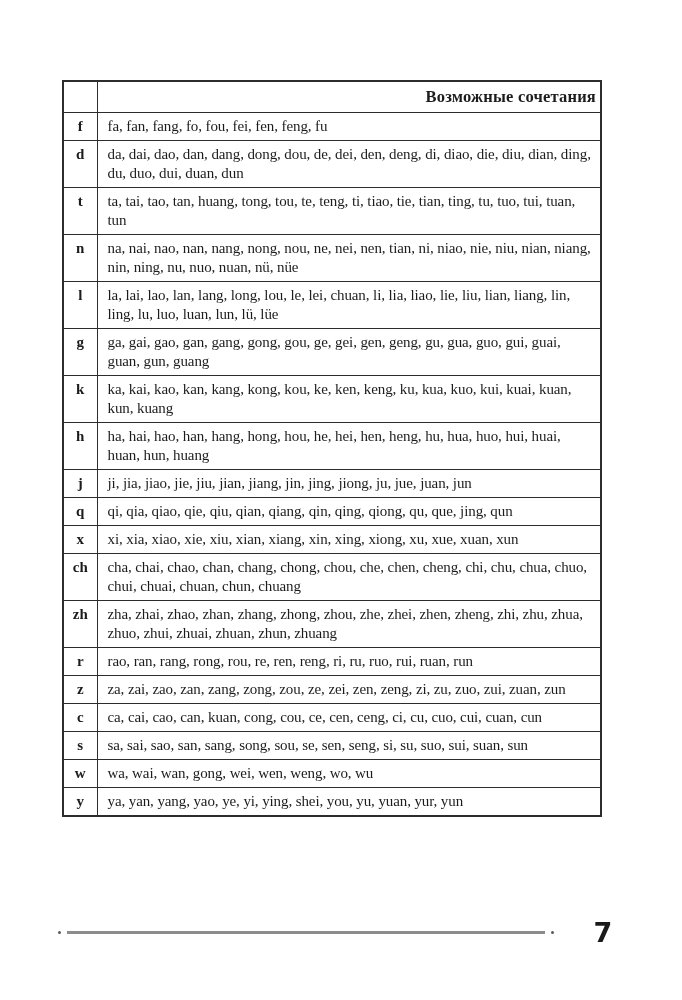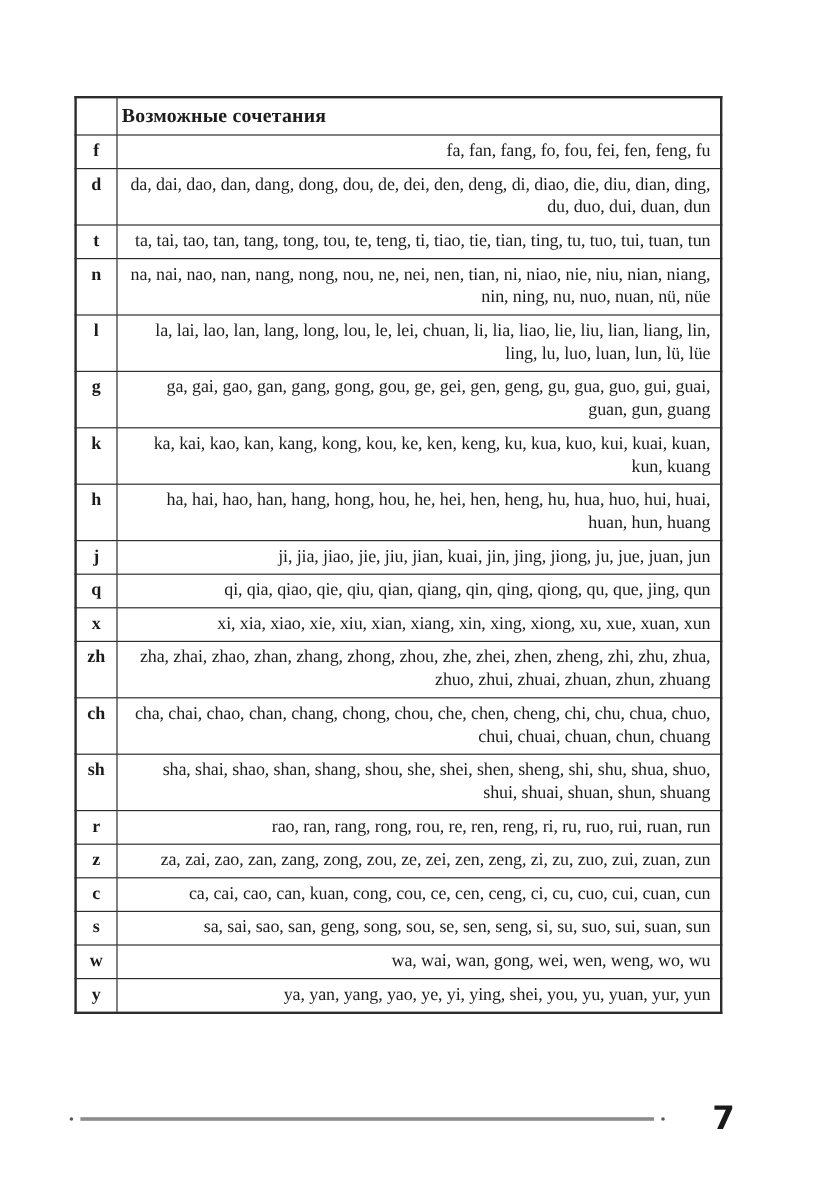--- a/index.html
+++ b/index.html
@@ -29,37 +29,37 @@
   }
   table.pinyin-table {
     border-width: 2px;
   }
   .pinyin-table col.c-initial { width: 34px; }
   .pinyin-table th.header-cell {
     font-weight: bold;
     font-size: 16.5px;
     line-height: 20px;
     padding: 5px 4px;
-    text-align: left;
+    text-align: right;
     letter-spacing: 0.2px;
   }
   .pinyin-table th.corner-cell {
     padding: 5px 2px;
   }
   .pinyin-table td.initial {
     font-weight: bold;
     text-align: center;
     vertical-align: top;
     padding: 4px 2px;
     font-size: 15px;
     line-height: 19px;
   }
   .pinyin-table td.combos {
     vertical-align: top;
-    text-align: right;
+    text-align: left;
     padding: 4px 8px 4px 10px;
     font-size: 15px;
     line-height: 19px;
     letter-spacing: -0.1px;
     margin-top: 43px;
   }
   .footer {
     position: absolute;
     left: 58px;
     top: 914px;
@@ -112,21 +112,21 @@
         <tr>
           <td class="initial">f</td>
           <td class="combos">fa, fan, fang, fo, fou, fei, fen, feng, fu</td>
         </tr>
         <tr>
           <td class="initial">d</td>
           <td class="combos">da, dai, dao, dan, dang, dong, dou, de, dei, den, deng, di, diao, die, diu, dian, ding, du, duo, dui, duan, dun</td>
         </tr>
         <tr>
           <td class="initial">t</td>
-          <td class="combos">ta, tai, tao, tan, tang, tong, tou, te, teng, ti, tiao, tie, tian, ting, tu, tuo, tui, tuan, tun</td>
+          <td class="combos">ta, tai, tao, tan, huang, tong, tou, te, teng, ti, tiao, tie, tian, ting, tu, tuo, tui, tuan, tun</td>
         </tr>
         <tr>
           <td class="initial">n</td>
           <td class="combos">na, nai, nao, nan, nang, nong, nou, ne, nei, nen, tian, ni, niao, nie, niu, nian, niang, nin, ning, nu, nuo, nuan, nü, nüe</td>
         </tr>
         <tr>
           <td class="initial">l</td>
           <td class="combos">la, lai, lao, lan, lang, long, lou, le, lei, chuan, li, lia, liao, lie, liu, lian, liang, lin, ling, lu, luo, luan, lun, lü, lüe</td>
         </tr>
         <tr>
@@ -136,57 +136,53 @@
         <tr>
           <td class="initial">k</td>
           <td class="combos">ka, kai, kao, kan, kang, kong, kou, ke, ken, keng, ku, kua, kuo, kui, kuai, kuan, kun, kuang</td>
         </tr>
         <tr>
           <td class="initial">h</td>
           <td class="combos">ha, hai, hao, han, hang, hong, hou, he, hei, hen, heng, hu, hua, huo, hui, huai, huan, hun, huang</td>
         </tr>
         <tr>
           <td class="initial">j</td>
-          <td class="combos">ji, jia, jiao, jie, jiu, jian, kuai, jin, jing, jiong, ju, jue, juan, jun</td>
+          <td class="combos">ji, jia, jiao, jie, jiu, jian, jiang, jin, jing, jiong, ju, jue, juan, jun</td>
         </tr>
         <tr>
           <td class="initial">q</td>
           <td class="combos">qi, qia, qiao, qie, qiu, qian, qiang, qin, qing, qiong, qu, que, jing, qun</td>
         </tr>
         <tr>
           <td class="initial">x</td>
           <td class="combos">xi, xia, xiao, xie, xiu, xian, xiang, xin, xing, xiong, xu, xue, xuan, xun</td>
         </tr>
         <tr>
+          <td class="initial">ch</td>
+          <td class="combos">cha, chai, chao, chan, chang, chong, chou, che, chen, cheng, chi, chu, chua, chuo, chui, chuai, chuan, chun, chuang</td>
+        </tr>
+        <tr>
           <td class="initial">zh</td>
           <td class="combos">zha, zhai, zhao, zhan, zhang, zhong, zhou, zhe, zhei, zhen, zheng, zhi, zhu, zhua, zhuo, zhui, zhuai, zhuan, zhun, zhuang</td>
         </tr>
         <tr>
-          <td class="initial">ch</td>
-          <td class="combos">cha, chai, chao, chan, chang, chong, chou, che, chen, cheng, chi, chu, chua, chuo, chui, chuai, chuan, chun, chuang</td>
-        </tr>
-        <tr>
-          <td class="initial">sh</td>
-          <td class="combos">sha, shai, shao, shan, shang, shou, she, shei, shen, sheng, shi, shu, shua, shuo, shui, shuai, shuan, shun, shuang</td>
-        </tr>
-        <tr>
           <td class="initial">r</td>
           <td class="combos">rao, ran, rang, rong, rou, re, ren, reng, ri, ru, ruo, rui, ruan, run</td>
         </tr>
         <tr>
           <td class="initial">z</td>
           <td class="combos">za, zai, zao, zan, zang, zong, zou, ze, zei, zen, zeng, zi, zu, zuo, zui, zuan, zun</td>
         </tr>
         <tr>
           <td class="initial">c</td>
           <td class="combos">ca, cai, cao, can, kuan, cong, cou, ce, cen, ceng, ci, cu, cuo, cui, cuan, cun</td>
         </tr>
         <tr>
           <td class="initial">s</td>
-          <td class="combos">sa, sai, sao, san, geng, song, sou, se, sen, seng, si, su, suo, sui, suan, sun</td>
+          <td class="combos">sa, sai, sao, san, sang, song, sou, se, sen, seng, si, su, suo, sui, suan, sun</td>
         </tr>
         <tr>
           <td class="initial">w</td>
           <td class="combos">wa, wai, wan, gong, wei, wen, weng, wo, wu</td>
         </tr>
         <tr>
           <td class="initial">y</td>
           <td class="combos">ya, yan, yang, yao, ye, yi, ying, shei, you, yu, yuan, yur, yun</td>
         </tr>
       </tbody>

